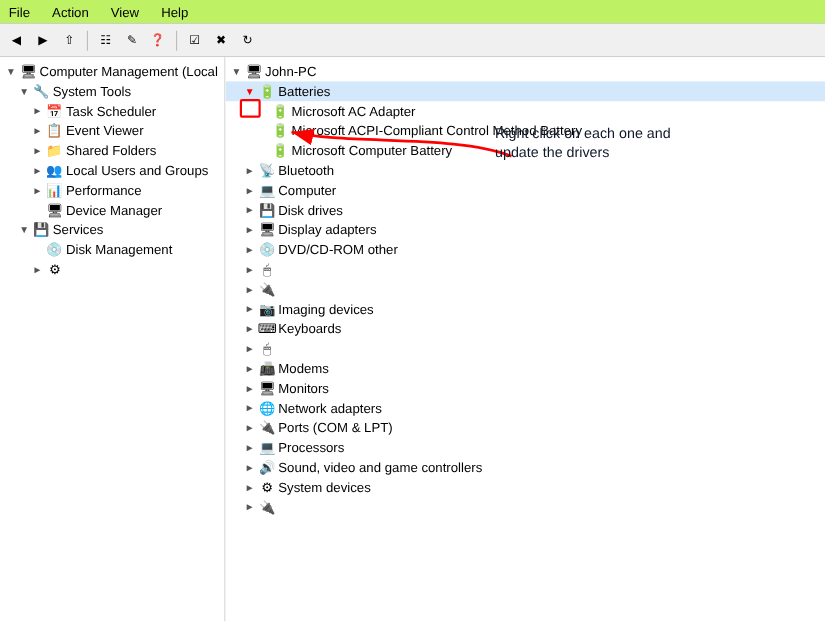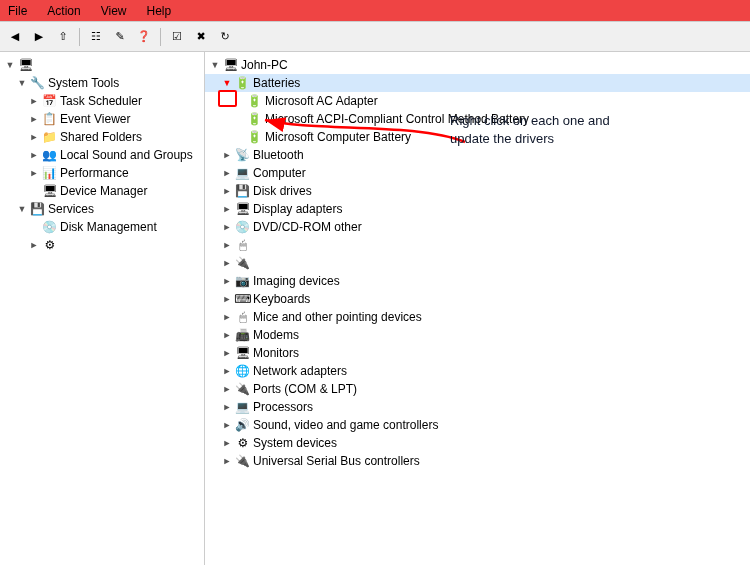--- a/index.html
+++ b/index.html
@@ -7,21 +7,21 @@
       font-family: 'Segoe UI', Tahoma, sans-serif;
       font-size: 12px;
       background: #fff;
       width: 750px;
       height: 565px;
       overflow: hidden;
     }
 
     
     .menu-bar {
-      background: #ef4444;
+      background: #bef264;
       border-bottom: 1px solid #ccc;
       padding: 2px 4px;
       display: flex;
       align-items: center;
       gap: 12px;
       height: 22px;
     }
     .menu-item {
       font-size: 12px;
       cursor: pointer;
@@ -154,20 +154,21 @@
   <div class="tb-btn">↻</div>
 </div>
 
 <div class="main-container">
 
   <div class="left-panel">
 
     <div class="tree-item indent-0">
       <span class="expand-btn">▼</span>
       <span class="tree-icon">🖥</span>
+      <span class="tree-label">Computer Management (Local</span>
     </div>
 
     <div class="tree-item indent-1">
       <span class="expand-btn">▼</span>
       <span class="tree-icon">🔧</span>
       <span class="tree-label">System Tools</span>
     </div>
     <div class="tree-item indent-2">
       <span class="expand-btn">►</span>
       <span class="tree-icon">📅</span>
@@ -179,21 +180,21 @@
       <span class="tree-label">Event Viewer</span>
     </div>
     <div class="tree-item indent-2">
       <span class="expand-btn">►</span>
       <span class="tree-icon">📁</span>
       <span class="tree-label">Shared Folders</span>
     </div>
     <div class="tree-item indent-2">
       <span class="expand-btn">►</span>
       <span class="tree-icon">👥</span>
-      <span class="tree-label">Local Sound and Groups</span>
+      <span class="tree-label">Local Users and Groups</span>
     </div>
     <div class="tree-item indent-2">
       <span class="expand-btn">►</span>
       <span class="tree-icon">📊</span>
       <span class="tree-label">Performance</span>
     </div>
     <div class="tree-item indent-2">
       <span class="expand-btn" style="visibility:hidden;">►</span>
       <span class="tree-icon">🖥</span>
       <span class="tree-label">Device Manager</span>
@@ -281,21 +282,20 @@
       <span class="tree-label">Imaging devices</span>
     </div>
     <div class="dev-item" style="padding-left:16px;">
       <span class="expand-btn">►</span>
       <span class="tree-icon">⌨</span>
       <span class="tree-label">Keyboards</span>
     </div>
     <div class="dev-item" style="padding-left:16px;">
       <span class="expand-btn">►</span>
       <span class="tree-icon">🖱</span>
-      <span class="tree-label">Mice and other pointing devices</span>
     </div>
     <div class="dev-item" style="padding-left:16px;">
       <span class="expand-btn">►</span>
       <span class="tree-icon">📠</span>
       <span class="tree-label">Modems</span>
     </div>
     <div class="dev-item" style="padding-left:16px;">
       <span class="expand-btn">►</span>
       <span class="tree-icon">🖥</span>
       <span class="tree-label">Monitors</span>
@@ -321,21 +321,20 @@
       <span class="tree-label">Sound, video and game controllers</span>
     </div>
     <div class="dev-item" style="padding-left:16px;">
       <span class="expand-btn">►</span>
       <span class="tree-icon">⚙</span>
       <span class="tree-label">System devices</span>
     </div>
     <div class="dev-item" style="padding-left:16px;">
       <span class="expand-btn">►</span>
       <span class="tree-icon">🔌</span>
-      <span class="tree-label">Universal Serial Bus controllers</span>
     </div>
 
     <div class="annotation-box" style="top: 38px; left: 13px; width: 19px; height: 17px; border: 2px solid red; border-radius:2px;"></div>
 
     <svg class="annotation-arrow" style="position:absolute; top:30px; left:30px; width:420px; height:160px; overflow:visible;">
       <defs>
         <marker id="arrowhead" markerWidth="8" markerHeight="6" refX="8" refY="3" orient="auto">
           <polygon points="0 0, 8 3, 0 6" fill="red"></polygon>
         </marker>
       </defs>

